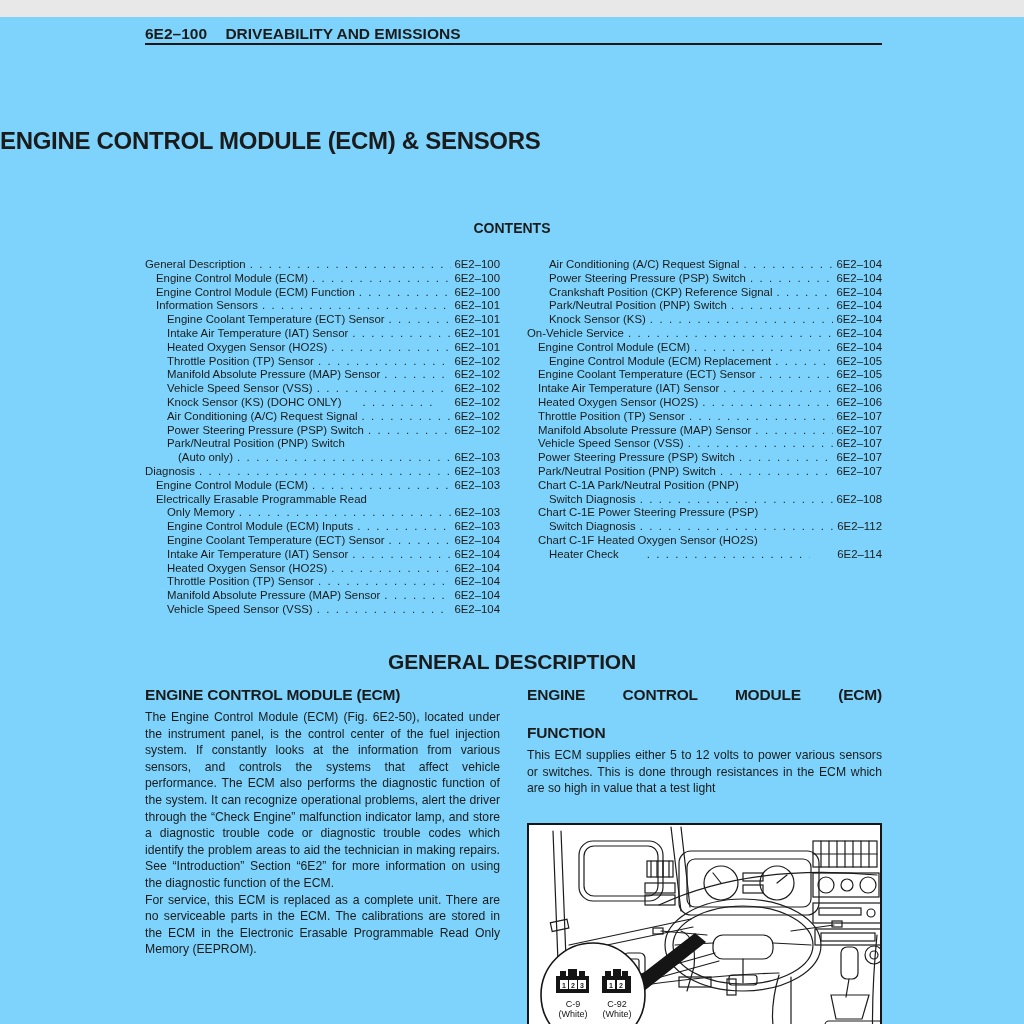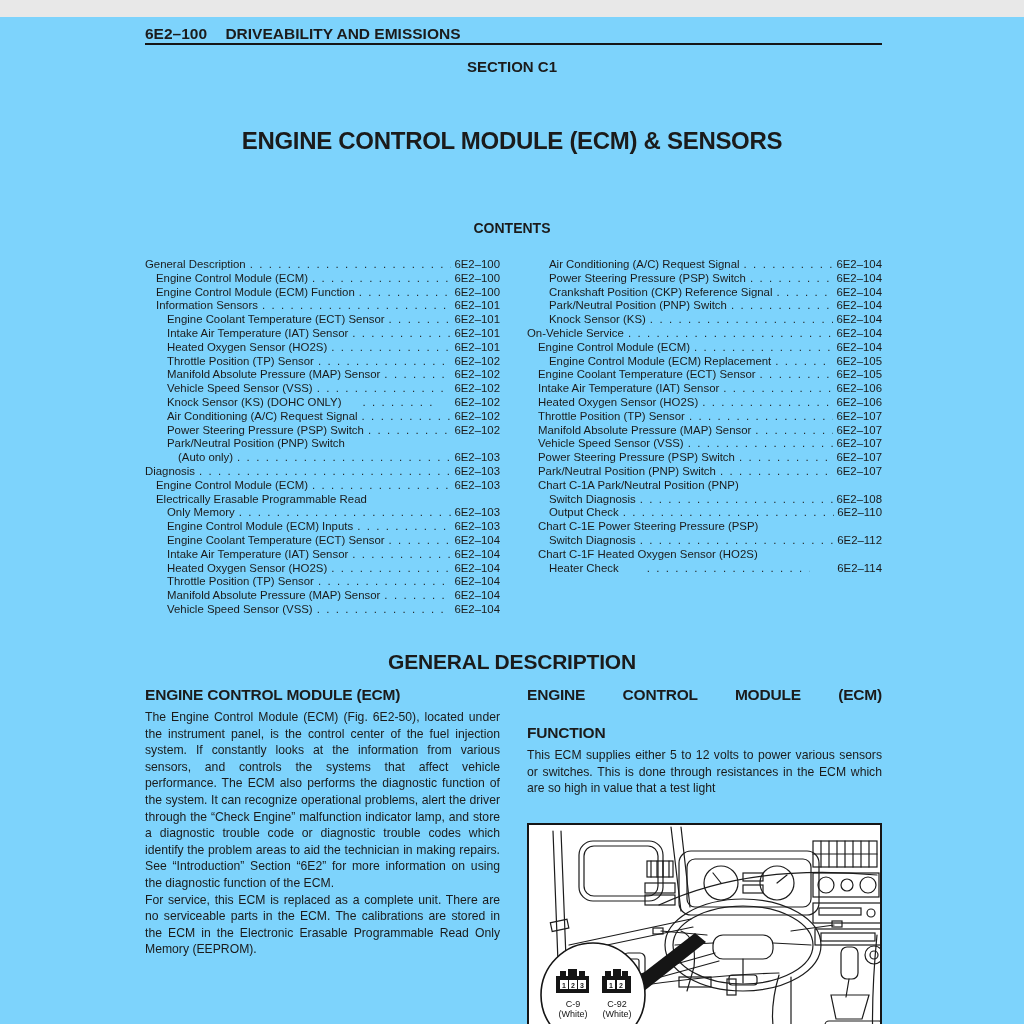--- a/index.html
+++ b/index.html
@@ -7,21 +7,21 @@
     position:relative;width:1024px;height:1024px;background:#7dd3fc;
     color:#1b1b1b;font-family:"Liberation Sans",sans-serif;overflow:hidden;
     margin:17px auto;
   }
   .abs{position:absolute;}
   
   .hdr{top:8px;left:145px;font-size:15.5px;font-weight:700;letter-spacing:0;white-space:nowrap;}
   .hdr .num{margin-right:14px;}
   .hdr-rule{top:26px;left:145px;width:737px;height:2px;background:#161616;}
   .section-label{top:41px;left:0;width:100%;text-align:center;font-size:15px;font-weight:700;}
-  .doc-title{top:110px;left:0;width:100%;text-align:center;font-size:24px;font-weight:700;letter-spacing:-0.3px;margin:0;}
+  .doc-title{top:110px;left:0;width:100%;text-align:left;font-size:24px;font-weight:700;letter-spacing:-0.3px;margin:0;}
   .contents-heading{top:203px;left:0;width:100%;text-align:center;font-size:14px;font-weight:700;}
   
   .toc{top:241px;left:145px;width:737px;display:flex;gap:27px;}
   .toc-col{width:355px;font-size:11.4px;}
   .toc-row{display:flex;align-items:baseline;line-height:13.8px;height:13.8px;overflow:hidden;}
   .toc-text{white-space:nowrap;}
   .toc-dots{flex:1;overflow:hidden;white-space:nowrap;margin:0 3px 0 4px;min-width:6px;color:#242424;}
   .toc-dots::after{content:". . . . . . . . . . . . . . . . . . . . . . . . . . . . . . . . . . . . . . . . . . . . . . . .";letter-spacing:1.6px;}
   .toc-page{white-space:nowrap;flex-shrink:0;}
   
@@ -41,21 +41,20 @@
 <body>
 
 <div class="page">
 
   <div class="abs hdr">
     <span class="num">6E2–100</span>
     <span>DRIVEABILITY AND EMISSIONS</span>
   </div>
   <div class="abs hdr-rule"></div>
 
-  <div class="abs section-label">SECTION C1</div>
 
   <h1 class="abs doc-title">ENGINE CONTROL MODULE (ECM) &amp; SENSORS</h1>
 
   <div class="abs contents-heading">CONTENTS</div>
 
   <div class="abs toc">
     <div class="toc-col">
         <div class="toc-row" style="padding-left: 0px;">
           <span class="toc-text">General Description</span>
           <span class="toc-dots"></span>
@@ -264,25 +263,20 @@
           <span class="toc-dots"></span>
           <span class="toc-page">6E2–107</span>
         </div>
         <div class="toc-row" style="padding-left: 11px;">
           <span class="toc-text">Chart C-1A Park/Neutral Position (PNP)</span>
         </div>
         <div class="toc-row" style="padding-left: 22px;">
           <span class="toc-text">Switch Diagnosis</span>
           <span class="toc-dots"></span>
           <span class="toc-page">6E2–108</span>
-        </div>
-        <div class="toc-row" style="padding-left: 22px;">
-          <span class="toc-text">Output Check</span>
-          <span class="toc-dots"></span>
-          <span class="toc-page">6E2–110</span>
         </div>
         <div class="toc-row" style="padding-left: 11px;">
           <span class="toc-text">Chart C-1E Power Steering Pressure (PSP)</span>
         </div>
         <div class="toc-row" style="padding-left: 22px;">
           <span class="toc-text">Switch Diagnosis</span>
           <span class="toc-dots"></span>
           <span class="toc-page">6E2–112</span>
         </div>
         <div class="toc-row" style="padding-left: 11px;">

